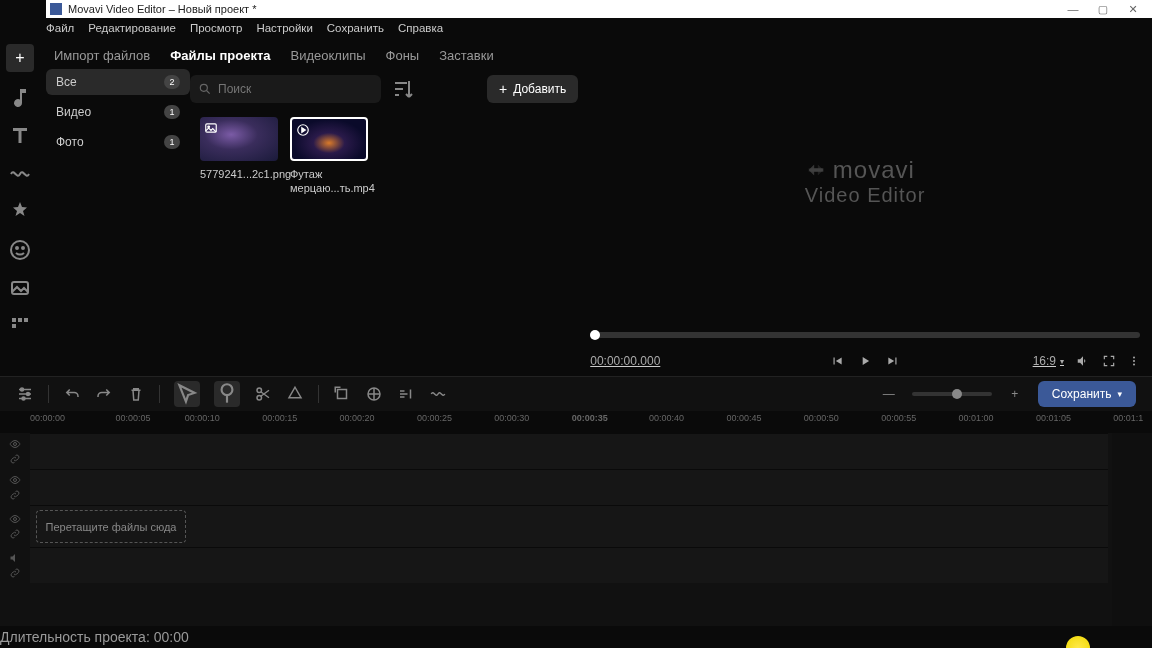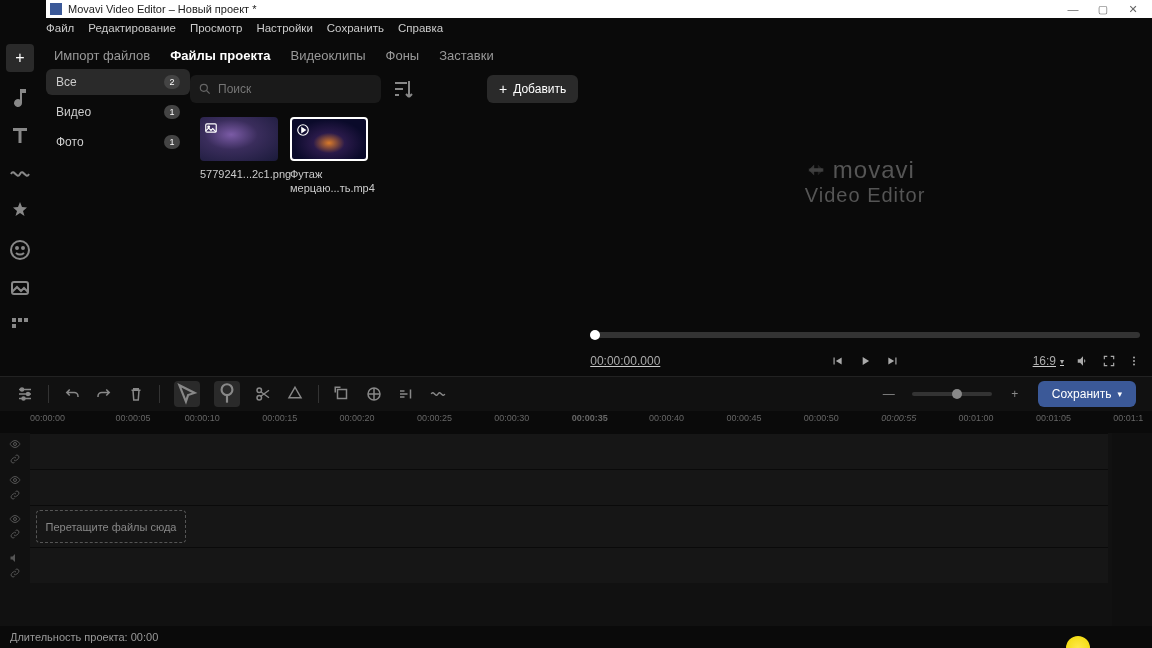--- a/index.html
+++ b/index.html
@@ -62,21 +62,21 @@
 .tl-ruler-scale { flex: 1; position: relative; font-size: 9px; color: #666; }
 .tl-ruler-scale .tick { position: absolute; top: 2px; }
 .tl-tracks { flex: 1; display: flex; }
 .tracks-left { width: 30px; display: flex; flex-direction: column; }
 .track-left-block { display: flex; flex-direction: column; align-items: center; justify-content: center; gap: 3px; color: #555; font-size: 10px; }
 .track-left-block .ti { width: 12px; height: 12px; }
 .tracks-body { flex: 1; position: relative; }
 .tracks-body .track-row { position: absolute; left: 0; right: 44px; background: #161616; border-top: 1px solid #0a0a0a; }
 .drop-hint { position: absolute; left: 6px; top: 4px; bottom: 4px; width: 150px; border: 1px dashed #555; border-radius: 4px; display: flex; align-items: center; justify-content: center; font-size: 11px; color: #888; }
 .tracks-right { position: absolute; right: 0; top: 0; bottom: 0; width: 40px; background: #0f0f0f; }
-.statusbar { height: 22px; background: #0a0a0a; display: flex; align-items: center; padding: 0 10px; font-size: 11px; color: #999; position: relative; }
+.statusbar { height: 22px; background: #0a0a0a; display: flex; align-items: center; padding: 0 0; font-size: 14px; color: #999; position: relative; }
 .yellow-dot { position: absolute; right: 62px; bottom: 0; width: 24px; height: 12px; border-radius: 12px 12px 0 0; background: radial-gradient(circle at 50% 100%, #ffe94a 0%, #f0d800 100%); }
 svg { width: 100%; height: 100%; }
 </style>
 </head>
 <body>
 
 <div class="titlebar">
   <span class="icon-box"></span>
   <span>Movavi Video Editor – Новый проект *</span>
   <span class="spacer"></span>
@@ -368,21 +368,21 @@
         <span class="tick" style="left: 6.89655%; margin-left: 8px;">00:00:05</span>
         <span class="tick" style="left: 13.7931%;">00:00:10</span>
         <span class="tick" style="left: 20.6897%;">00:00:15</span>
         <span class="tick" style="left: 27.5862%;">00:00:20</span>
         <span class="tick" style="left: 34.4828%;">00:00:25</span>
         <span class="tick" style="left: 41.3793%; text-align: right;">00:00:30</span>
         <span class="tick" style="left: 48.2759%; font-weight: bold;">00:00:35</span>
         <span class="tick" style="left: 55.1724%;">00:00:40</span>
         <span class="tick" style="left: 62.069%;">00:00:45</span>
         <span class="tick" style="left: 68.9655%;">00:00:50</span>
-        <span class="tick" style="left: 75.8621%; font-style: italic;">00:00:55</span>
+        <span class="tick" style="left: 75.8621%;">00:00:55</span>
         <span class="tick" style="left: 82.7586%;">00:01:00</span>
         <span class="tick" style="left: 89.6552%;">00:01:05</span>
         <span class="tick" style="left: 96.5517%;">00:01:1</span>
       </div>
   </div>
 
   <div class="tl-tracks">
     <div class="tracks-left">
       <div class="track-left-block" style="height:36px;">
         <span class="ti"><svg viewBox="0 0 24 24" fill="none" stroke="currentColor" stroke-width="2">

